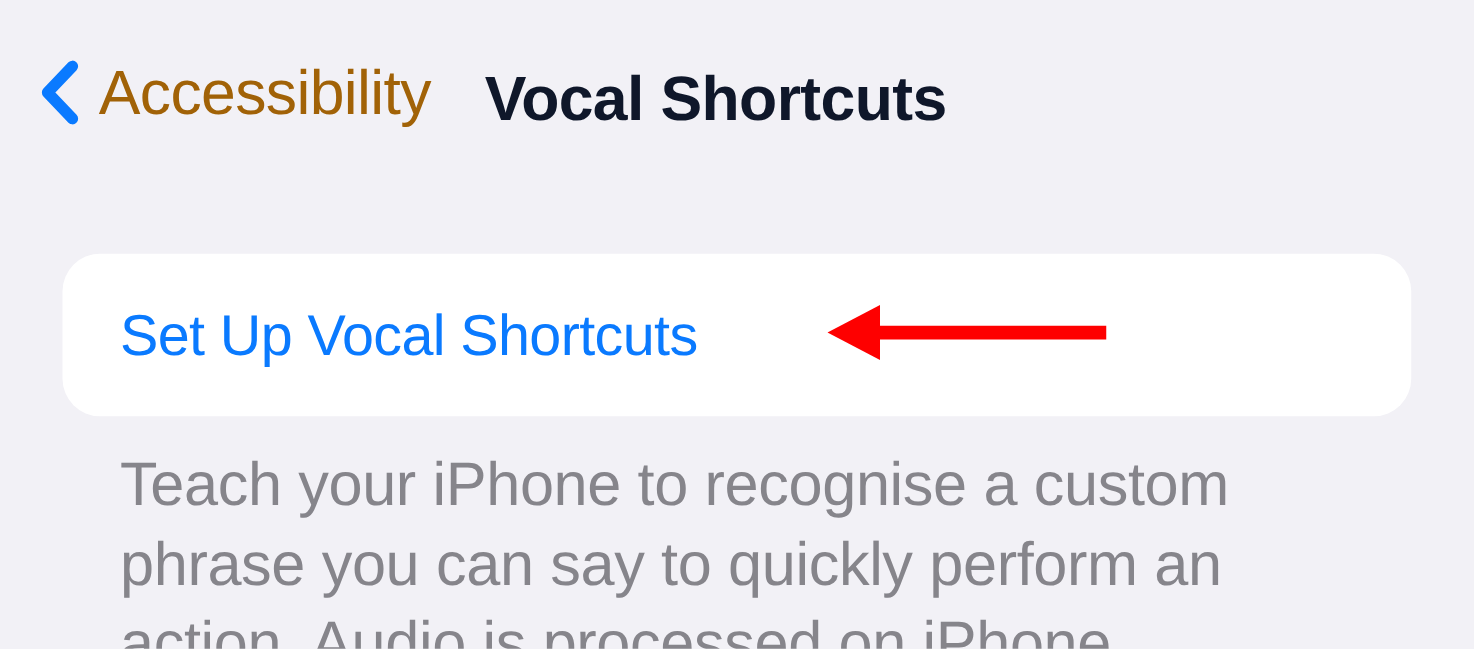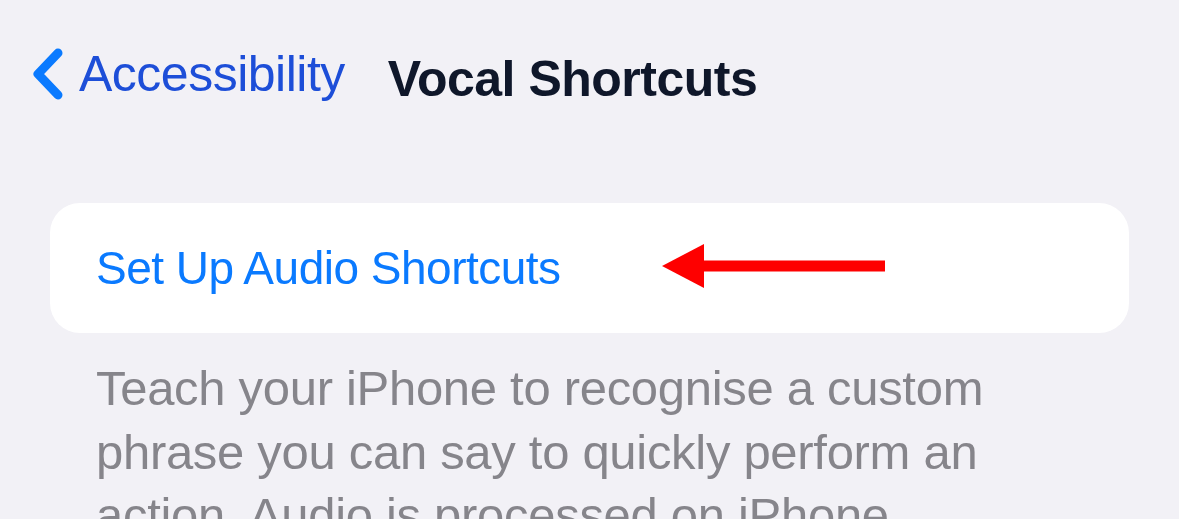--- a/index.html
+++ b/index.html
@@ -16,21 +16,21 @@
       align-items: center;
       padding: 40px 30px 0 30px;
       gap: 15px;
     }
     .back-chevron {
       display: flex;
       align-items: center;
       justify-content: center;
     }
     .back-label {
-      color: #1d4ed8;
+      color: #a16207;
       font-size: 50px;
       font-weight: 400;
       letter-spacing: -0.5px;
     }
     .page-title {
       color: #0f172a;
       font-size: 50px;
       font-weight: 700;
       margin-left: 28px;
       letter-spacing: -0.5px;
@@ -72,21 +72,21 @@
     <svg width="34" height="54" viewBox="0 0 34 54">
       <polyline points="28,6 8,27 28,48" fill="none" stroke="#0a7aff" stroke-width="9" stroke-linecap="round" stroke-linejoin="round"></polyline>
     </svg>
   </span>
   <span class="back-label">Accessibility</span>
   <span class="page-title">Vocal Shortcuts</span>
 </div>
 
 <div class="content">
   <div class="card">
-    <span class="setup-link">Set Up Audio Shortcuts</span>
+    <span class="setup-link">Set Up Vocal Shortcuts</span>
   </div>
   <div class="footer-text">Teach your iPhone to recognise a custom phrase you can say to quickly perform an action. Audio is processed on iPhone.</div>
 </div>
 
 <svg class="annotation-arrow" width="230" height="60" viewBox="0 0 230 60">
   <line x1="225" y1="30" x2="30" y2="30" stroke="#fe0000" stroke-width="11"></line>
   <polygon points="2,30 44,8 44,52" fill="#fe0000"></polygon>
 </svg>
 
 </body></html>

